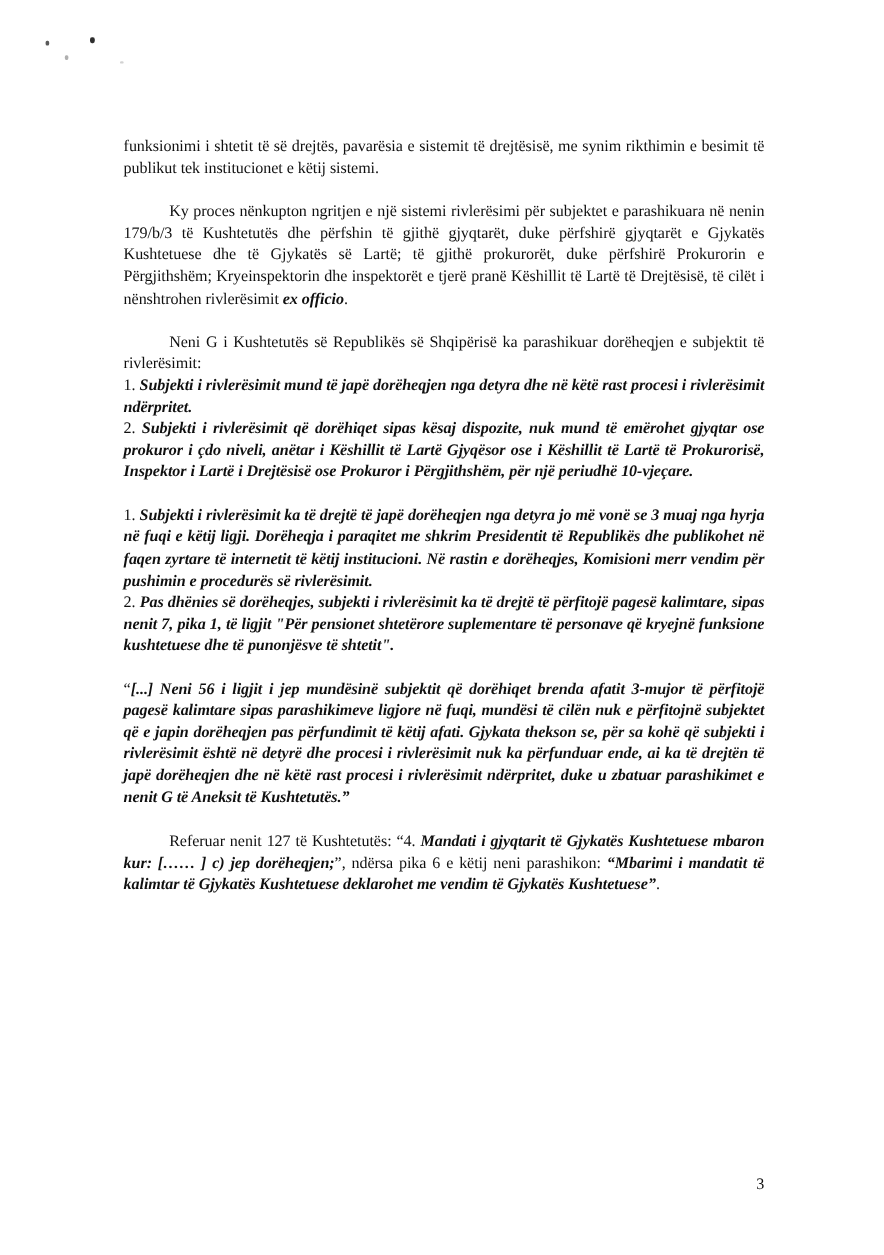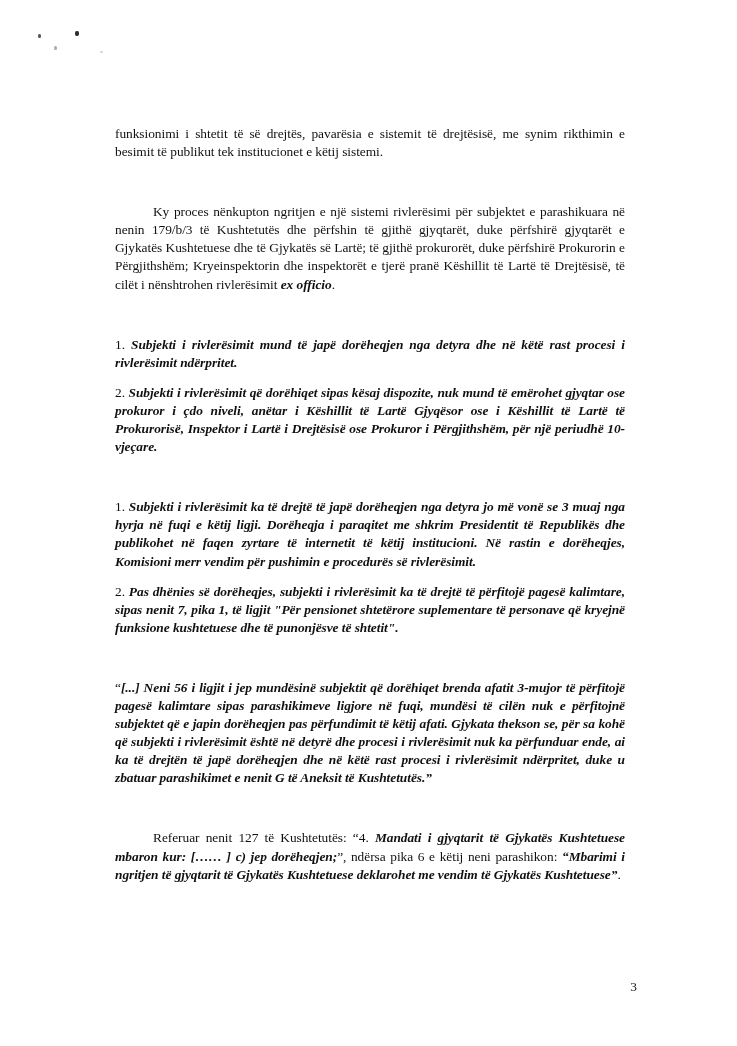--- a/index.html
+++ b/index.html
@@ -28,21 +28,21 @@
   .speck.s4 { left: 100px; top: 51px;  width: 3px; height: 2px; background:#d2d2d2; }
 
   .page {
     position: absolute;
     left: 103px;
     top: 113px;
     width: 534px;
   }
 
   .para {
-    margin: 12px;
+    margin: 0;
     font-size: 13.4px;
     line-height: 18.1px;
     text-align: justify;
     text-justify: inter-word;
     letter-spacing: -0.05px;
   }
   .para.indent   { text-indent: 38px; }
   .para.noindent { text-indent: 0; }
   .gap     { height: 18px; }
 
@@ -75,20 +75,23 @@
   </p>
 
   <div class="gap"></div>
 
   <p class="para indent">
     <span>Ky proces nënkupton ngritjen e një sistemi rivlerësimi për subjektet e parashikuara në nenin 179/b/3 të Kushtetutës dhe përfshin të gjithë gjyqtarët, duke përfshirë gjyqtarët e Gjykatës Kushtetuese dhe të Gjykatës së Lartë; të gjithë prokurorët, duke përfshirë Prokurorin e Përgjithshëm; Kryeinspektorin dhe inspektorët e tjerë pranë Këshillit të Lartë të Drejtësisë, të cilët i nënshtrohen rivlerësimit </span><span class="i">ex officio</span><span>.</span>
   </p>
 
   <div class="gap"></div>
 
+  <p class="para indent">
+    <span>Neni G i Kushtetutës së Republikës së Shqipërisë ka parashikuar dorëheqjen e subjektit të rivlerësimit:</span>
+  </p>
 
   <p class="para noindent">
     <span class="r">1.</span><span class="i"> Subjekti i rivlerësimit mund të japë dorëheqjen nga detyra dhe në këtë rast procesi i rivlerësimit ndërpritet.</span>
   </p>
 
   <p class="para noindent">
     <span class="r">2.</span><span class="i"> Subjekti i rivlerësimit që dorëhiqet sipas kësaj dispozite, nuk mund të emërohet gjyqtar ose prokuror i çdo niveli, anëtar i Këshillit të Lartë Gjyqësor ose i Këshillit të Lartë të Prokurorisë, Inspektor i Lartë i Drejtësisë ose Prokuror i Përgjithshëm, për një periudhë 10-vjeçare.</span>
   </p>
 
   <div class="gap"></div>
@@ -105,18 +108,18 @@
   <div class="gap"></div>
 
 
   <p class="para noindent">
     <span class="r">“</span><span class="i">[...] Neni 56 i ligjit i jep mundësinë subjektit që dorëhiqet brenda afatit 3-mujor të përfitojë pagesë kalimtare sipas parashikimeve ligjore në fuqi, mundësi të cilën nuk e përfitojnë subjektet që e japin dorëheqjen pas përfundimit të këtij afati. Gjykata thekson se, për sa kohë që subjekti i rivlerësimit është në detyrë dhe procesi i rivlerësimit nuk ka përfunduar ende, ai ka të drejtën të japë dorëheqjen dhe në këtë rast procesi i rivlerësimit ndërpritet, duke u zbatuar parashikimet e nenit G të Aneksit të Kushtetutës.</span><span class="i">”</span>
   </p>
 
   <div class="gap"></div>
 
   <p class="para indent">
-    <span>Referuar nenit 127 të Kushtetutës: “4. </span><span class="i">Mandati i gjyqtarit të Gjykatës Kushtetuese mbaron kur: […… ] c) jep dorëheqjen;</span><span>”, ndërsa pika  6 e këtij neni parashikon: </span><span class="i">“Mbarimi i ngritjen të gjyqtarit të Gjykatës Kushtetuese deklarohet me vendim të Gjykatës Kushtetuese”</span><span>.</span>
+    <span>Referuar nenit 127 të Kushtetutës: “4. </span><span class="i">Mandati i gjyqtarit të Gjykatës Kushtetuese mbaron kur: […… ] c) jep dorëheqjen;</span><span>”, ndërsa pika  6 e këtij neni parashikon: </span><span class="i">“Mbarimi i mandatit të kalimtar të Gjykatës Kushtetuese deklarohet me vendim të Gjykatës Kushtetuese”</span><span>.</span>
   </p>
 
   <div class="page-number">3</div>
 
 </div>
 
 </body></html>

